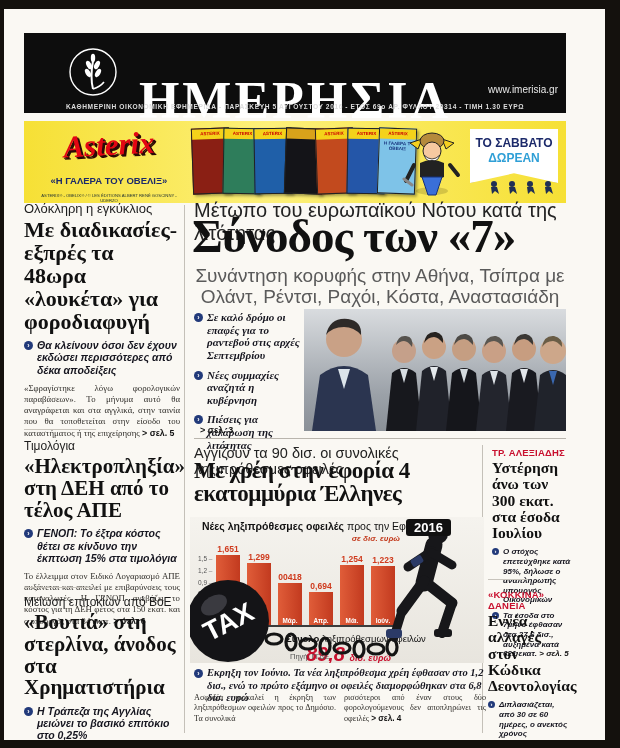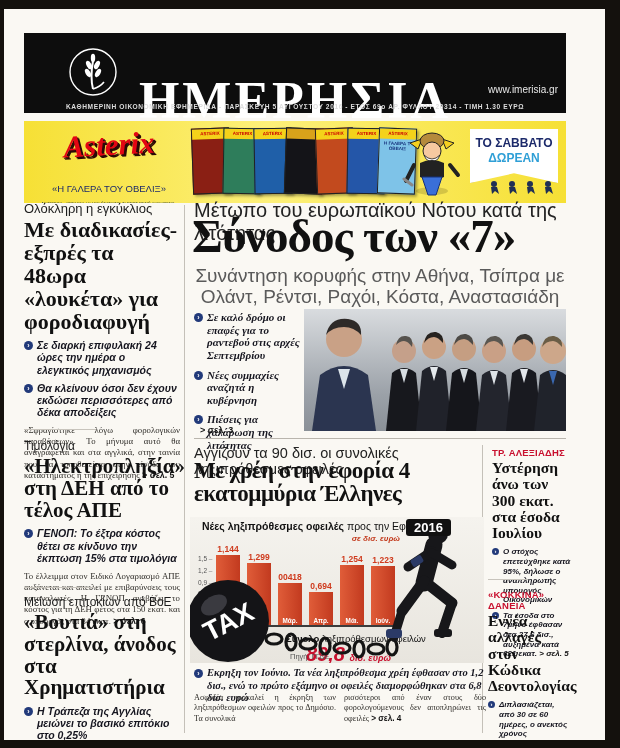--- a/index.html
+++ b/index.html
@@ -16,21 +16,21 @@
   .mast-tag{position:absolute;left:0;right:0;bottom:3px;text-align:center;font-size:6.6px;
       letter-spacing:.6px;font-weight:bold;color:#ddd;}
   .emblem{position:absolute;left:42px;top:12px;}
 
   
   .promo{left:20px;top:112px;width:542px;height:82px;
       background:linear-gradient(90deg,#f6e035,#fdf07a 45%,#f6e035);overflow:hidden;}
   .ast-left{position:absolute;left:10px;top:6px;width:150px;text-align:center;}
   .ast-logo{font-family:"Liberation Serif",serif;font-weight:bold;font-style:italic;font-size:31px;
       color:#e30613;text-shadow:1.5px 1.5px 0 #2b0a06, 2.5px 2.5px 0 #2b0a06;transform:rotate(-3deg);}
-  .ast-sub{margin-top:20px;font-size:9.5px;font-weight:normal;color:#1c2a6a;}
+  .ast-sub{margin-top:12px;font-size:9.5px;font-weight:bold;color:#1c2a6a;}
   .ast-fine{margin-top:7px;font-size:4.2px;color:#233;}
   .covers{position:absolute;left:168px;top:7px;height:68px;display:flex;}
   .cover{width:36px;height:64px;margin-right:-7px;border:1px solid #222;box-shadow:2px 2px 3px rgba(0,0,0,.35);
       position:relative;background:#888;}
   .cover .strip{position:absolute;left:0;right:0;top:0;height:10px;background:#f4d21a;
       color:#c00;font-size:4.5px;font-weight:bold;text-align:center;line-height:10px;overflow:hidden;}
   .cover .ctitle{position:absolute;left:1px;right:1px;top:12px;color:#fff;font-size:4.6px;
       font-weight:bold;text-align:center;line-height:1.15;}
   .flag{position:absolute;right:8px;top:8px;width:88px;height:54px;background:#fff;
       clip-path:polygon(0 0,100% 0,100% 100%,50% 82%,0 100%);box-shadow:0 1px 2px rgba(0,0,0,.3);
@@ -292,21 +292,21 @@
       <div class="yax" id="yticks">
           <span>1,5</span>
           <span>1,2</span>
           <span>0,9</span>
           <span>0,6</span>
           <span>0,3</span>
           <span>0,0</span>
         </div>
       <div class="bars" id="bars">
           <div class="bar-col">
-            <div class="bar-val">1,144</div>
+            <div class="bar-val">1,651</div>
             <div class="bar" style="height: 70px;">
               <div class="bar-cat">Ιαν.</div>
             </div>
           </div>
           <div class="bar-col">
             <div class="bar-val">1,299</div>
             <div class="bar" style="height: 62px;">
               <div class="bar-cat">Φεβρ.</div>
             </div>
           </div>
@@ -392,24 +392,20 @@
       <span>ρισσότεροι από έναν στους δύο φορολογούμενους δεν αποπληρώνει τις οφειλές</span>
       <span class="pgref" style="font-family:'Liberation Sans',sans-serif;font-size:8.2px">&gt; σελ. 4</span>
     </div>
   </div>
 
   <div class="abs lc" style="left:20px;top:192px">
     <div class="kicker">Ολόκληρη η εγκύκλιος</div>
     <div class="headline" style="font-size:22px;margin-top:3px">Με διαδικασίες-εξπρές τα 48ωρα «λουκέτα» για φοροδιαφυγή</div>
     <div class="bullet">
       <span class="bdot">›</span>
-      <span class="btxt">Σε διαρκή επιφυλακή 24 ώρες την ημέρα ο ελεγκτικός μηχανισμός</span>
-    </div>
-    <div class="bullet">
-      <span class="bdot">›</span>
       <span class="btxt">Θα κλείνουν όσοι δεν έχουν εκδώσει περισσότερες από δέκα αποδείξεις</span>
     </div>
     <div class="bodytxt">
       <span>«Σφραγίστηκε λόγω φορολογικών παραβάσεων». Το μήνυμα αυτό θα αναγράφεται και στα αγγλικά, στην ταινία που θα τοποθετείται στην είσοδο του καταστήματος ή της επιχείρησης</span>
       <span class="pgref" style="font-family:'Liberation Sans',sans-serif;font-size:8.8px">&gt; σελ. 5</span>
     </div>
   </div>
   <div class="abs shortrule" style="left:20px;top:420px"></div>
 
   <div class="abs lc" style="left:20px;top:430px">

